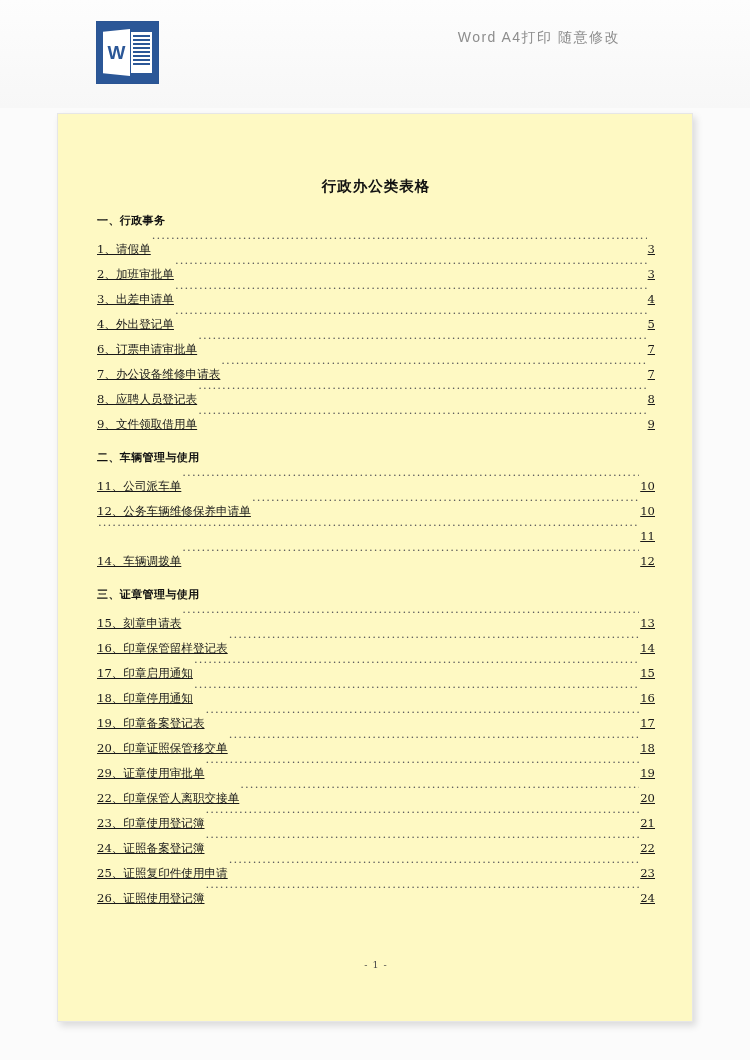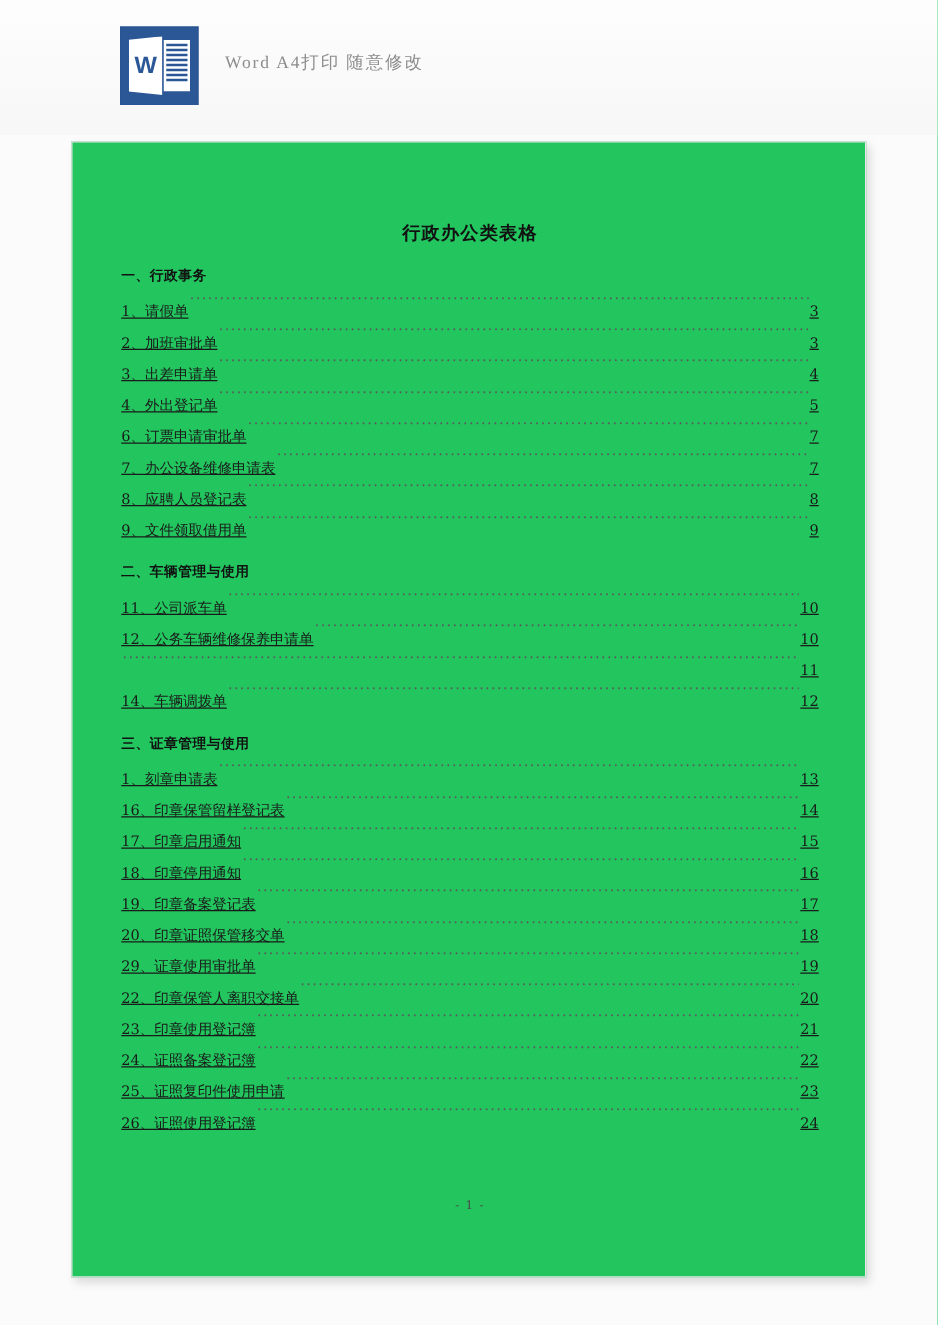--- a/index.html
+++ b/index.html
@@ -94,37 +94,37 @@
   }
   .header-title {
     font-size: 31px;
     color: #2f2f2f;
     font-family: "DejaVu Sans", sans-serif;
     line-height: 1.25;
     white-space: nowrap;
     letter-spacing: 0px;
   }
   .header-subtitle {
-    margin-top: 18px;
+    margin-top: 6px;
     font-size: 14px;
     color: #8d8d8d;
-    font-family: Liberation Serif, serif;
+    font-family: Liberation Sans, sans-serif;
     letter-spacing: 1.5px;
-    text-align: left;
+    text-align: right;
     padding-right: 130px;
   }
 
   
   .page-sheet {
     position: absolute;
     left: 57px;
     top: 113px;
     width: 636px;
     height: 909px;
-    background: #22c55e;
+    background: #fef9c3;
     border: 1px solid #e6e6e6;
     box-shadow: 3px 4px 7px rgba(0,0,0,0.13);
     box-sizing: border-box;
     overflow: hidden;
   }
 
   .doc-body {
     position: absolute;
     left: 39px;
     top: 0;
@@ -306,21 +306,21 @@
           <li class="toc-item">
             <span class="toc-label">14、车辆调拨单</span>
             <span class="toc-dots"></span>
             <span class="toc-page">12</span>
           </li>
         </ul>
         <div class="sec-gap-2"></div>
         <div class="section-heading">三、证章管理与使用</div>
         <ul class="toc-list">
           <li class="toc-item">
-            <span class="toc-label">1、刻章申请表</span>
+            <span class="toc-label">15、刻章申请表</span>
             <span class="toc-dots"></span>
             <span class="toc-page">13</span>
           </li>
           <li class="toc-item">
             <span class="toc-label">16、印章保管留样登记表</span>
             <span class="toc-dots"></span>
             <span class="toc-page">14</span>
           </li>
           <li class="toc-item">
             <span class="toc-label">17、印章启用通知</span>

